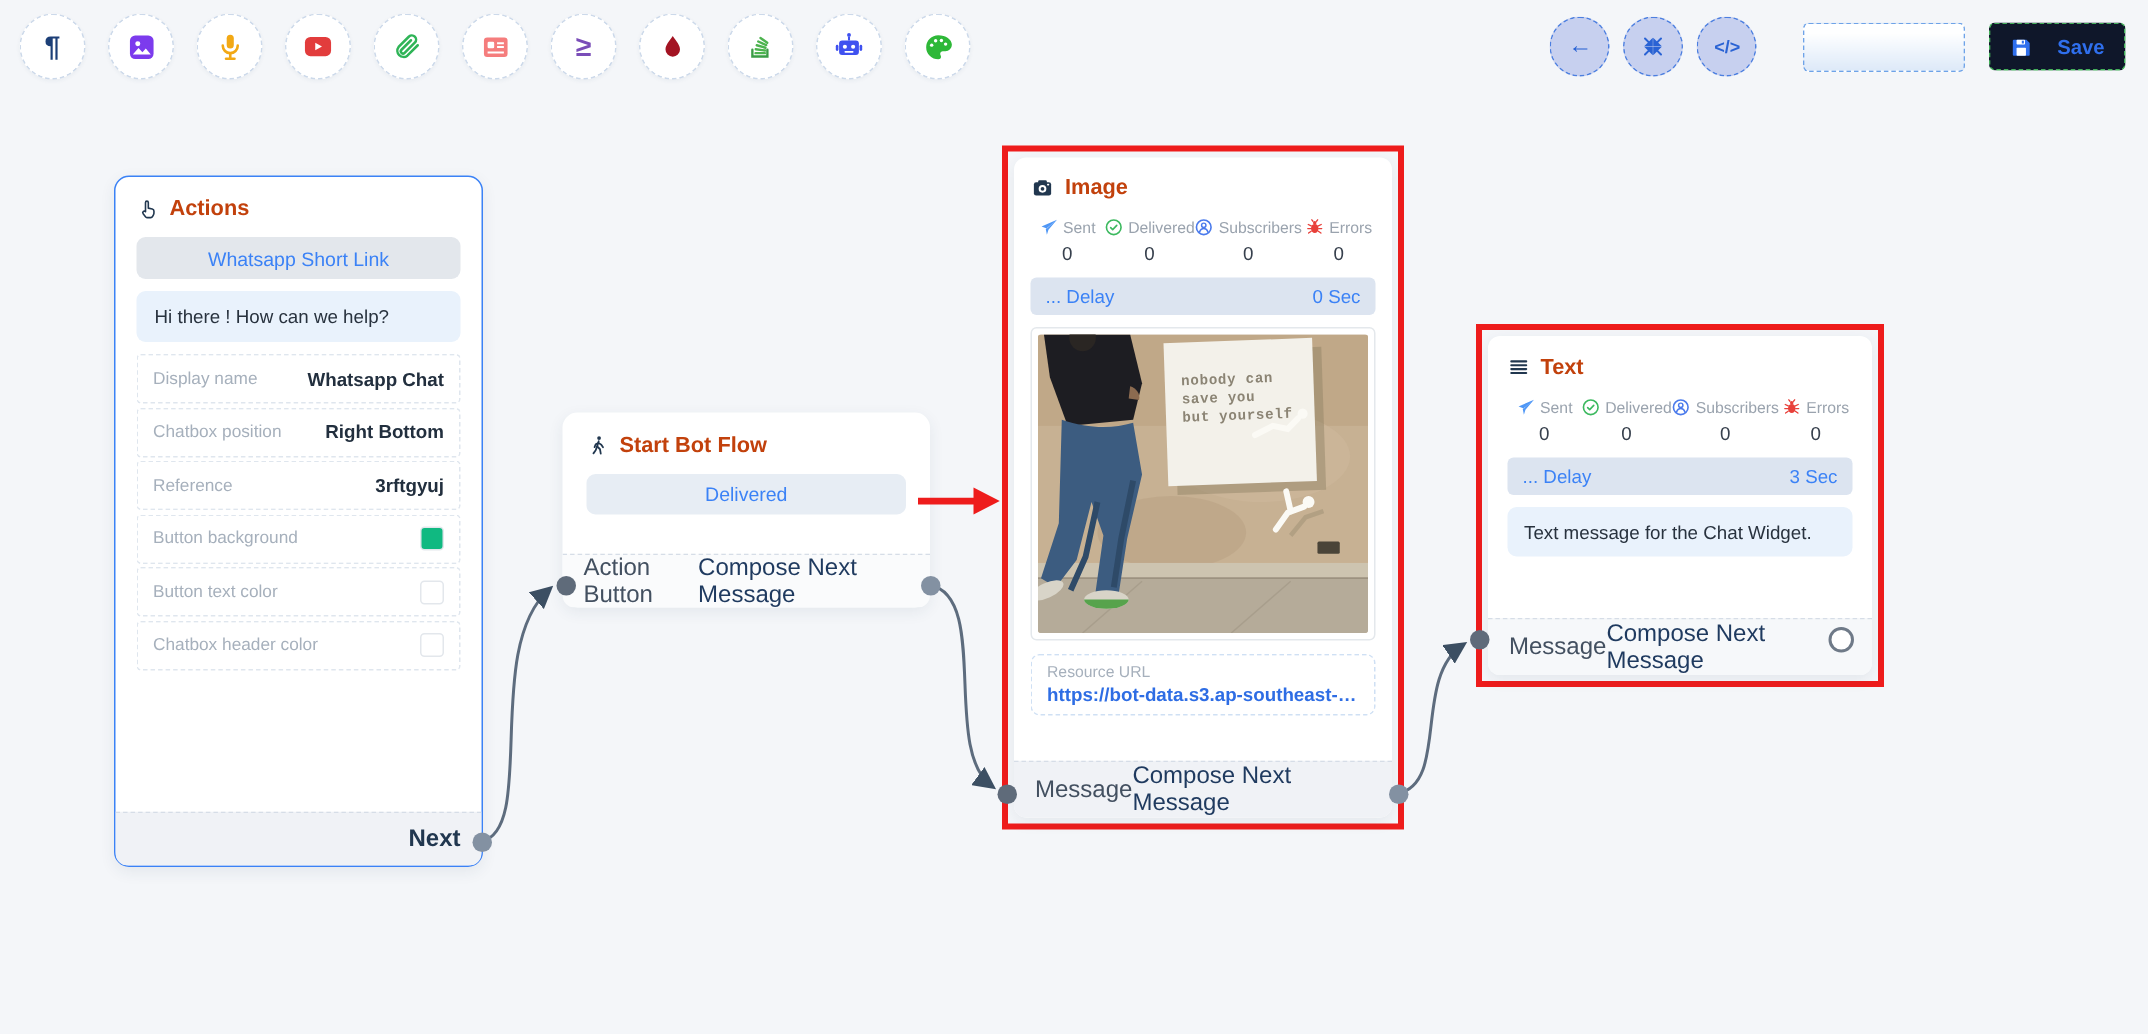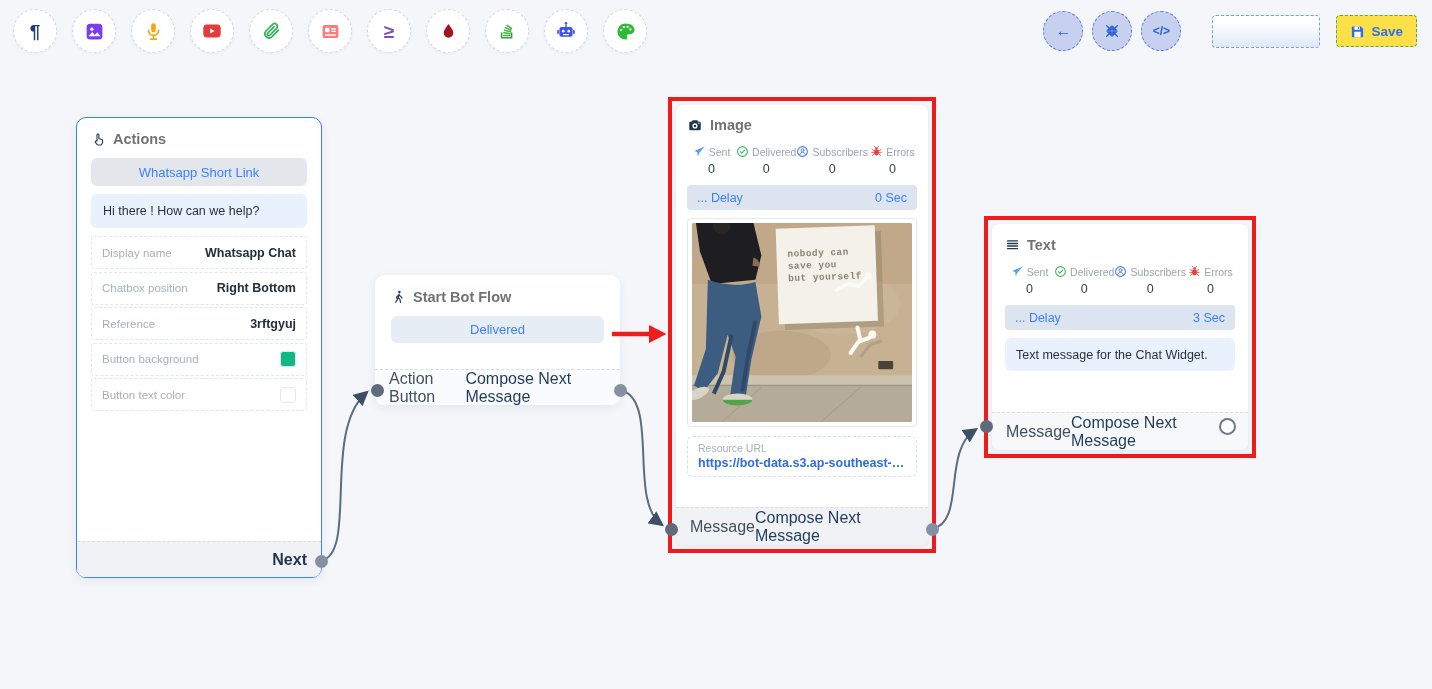--- a/index.html
+++ b/index.html
@@ -13,28 +13,28 @@
             box-shadow:0 1px 3px rgba(30,60,110,.06); }
   .glyph { font-weight:bold; font-size:19px; line-height:1; }
 
   .topbar-right { position:absolute; top:11px; right:15px; display:flex; align-items:center; z-index:6; }
   .round-btn { width:40px; height:40px; border-radius:50%; background:#c7d0ef; border:1px dashed #4c7fe0;
                color:#2a63d4; display:flex; align-items:center; justify-content:center; cursor:pointer; margin-right:9px; }
   .round-btn .glyph { font-size:16px; }
   .flow-input { width:108px; height:33px; margin-left:22px; border:1px dashed #6ea3e8; border-radius:4px;
                 background:linear-gradient(180deg,#feffff 20%,#dde9f8); outline:none; padding:0 8px;
                 font-size:13px; color:#334; }
-  .save-btn { margin-left:16px; height:32px; padding:0 13px; background:#fde047; border:1px dashed #44b05b;
+  .save-btn { margin-left:16px; height:32px; padding:0 13px; background:#0f172a; border:1px dashed #44b05b;
               border-radius:4px; color:#2f6fed; font-weight:bold; font-size:13.5px; display:flex;
-              align-items:center; gap:6px; cursor:pointer; }
+              align-items:center; gap:16px; cursor:pointer; }
 
   
   .node { position:absolute; background:#fff; border-radius:10px; z-index:2;
           box-shadow:0 3px 10px rgba(40,60,90,.08); }
-  .node-header { display:flex; align-items:center; gap:7px; font-size:14.5px; font-weight:bold; color:#737373; }
+  .node-header { display:flex; align-items:center; gap:7px; font-size:14.5px; font-weight:bold; color:#c2410c; }
   .node-footer { position:absolute; left:0; right:0; bottom:0; height:36px; background:#f0f2f6;
                  border-top:1px dashed #d6dde7; border-radius:0 0 8px 8px; display:flex; align-items:center;
                  padding:0 14px; font-size:16px; }
   .nf-left { color:#435060; }
   .nf-right { color:#1f3a5f; margin-left:auto; }
 
   
   .node-actions { left:76px; top:117px; width:246px; height:461px; border:1.5px solid #3b82f6; }
   .na-body { padding:13px 14px 0; }
   .link-btn { height:28px; background:#e3e7ec; border-radius:6px; color:#3b82f6; font-size:13px;
@@ -249,20 +249,24 @@
       <div class="field">
         <span class="f-label">Reference</span>
         <span class="f-value">3rftgyuj</span>
       </div>
       <div class="field">
         <span class="f-label">Button background</span>
         <span class="swatch" style="background: rgb(16, 185, 129);"></span>
       </div>
       <div class="field">
         <span class="f-label">Button text color</span>
+        <span class="swatch" style="background: rgb(255, 255, 255);"></span>
+      </div>
+      <div class="field">
+        <span class="f-label">Chatbox header color</span>
         <span class="swatch" style="background: rgb(255, 255, 255);"></span>
       </div>
     </div>
     <div class="node-footer">
       <span class="nf-right" style="font-weight:bold;color:#21374f">Next</span>
     </div>
   </div>
 
   <div class="node node-start">
     <div class="ns-body">

